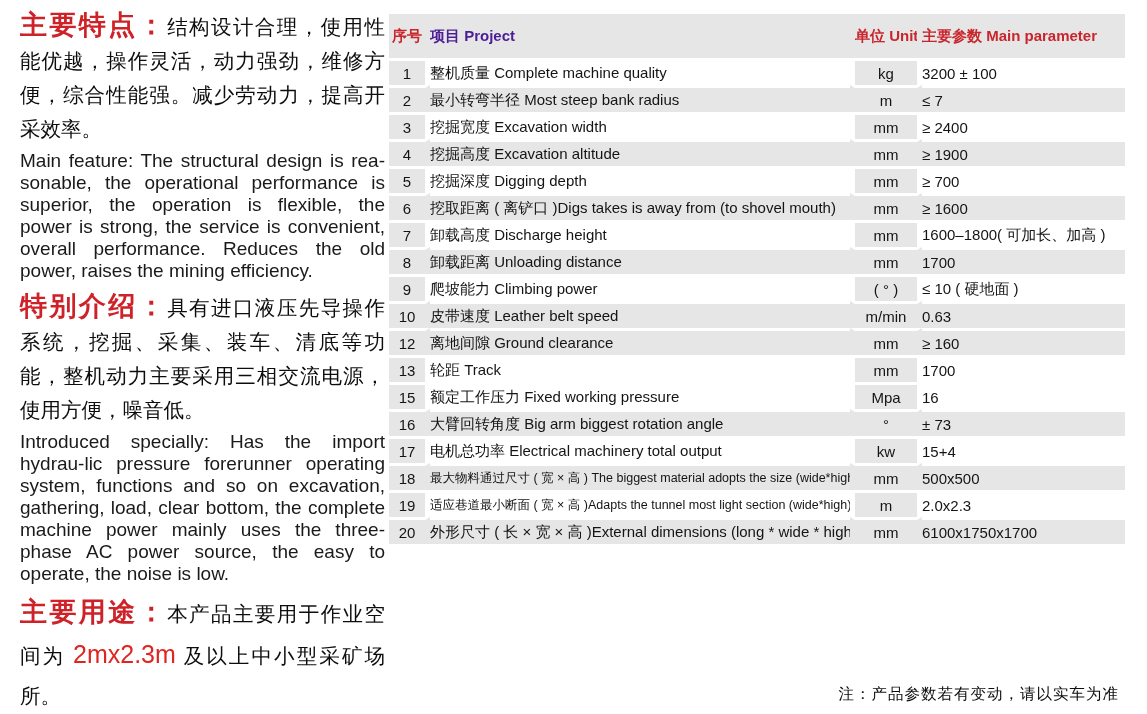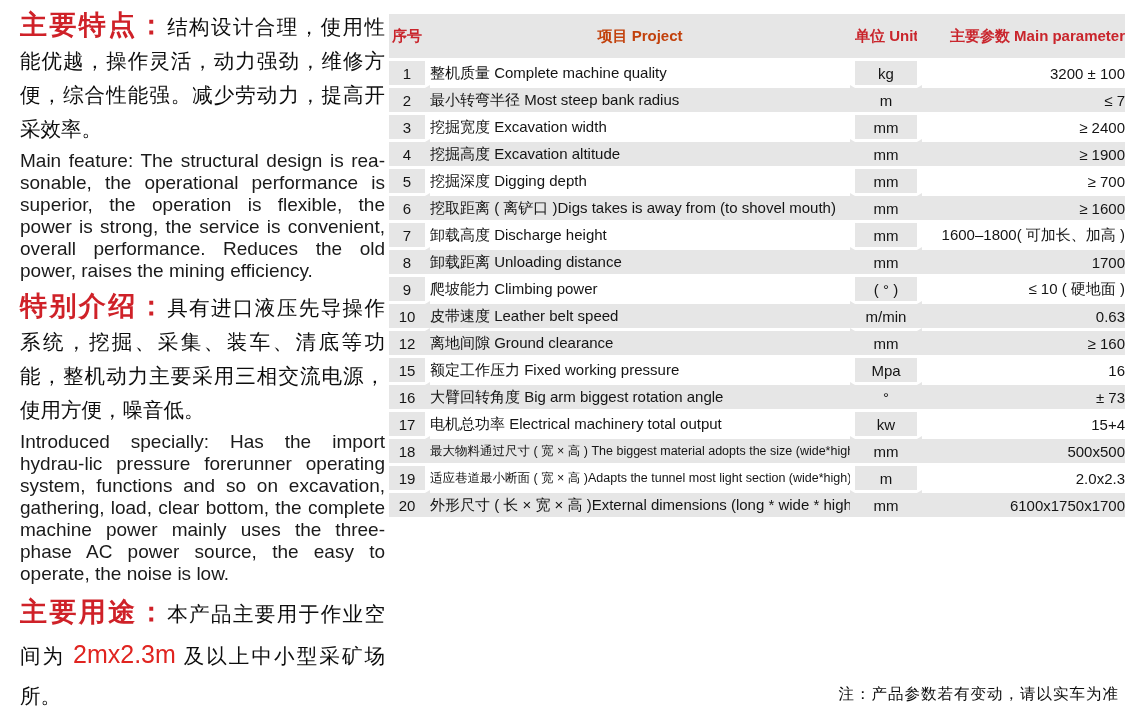--- a/index.html
+++ b/index.html
@@ -55,28 +55,28 @@
   .spec-table tbody td { border-top:3px solid #ffffff; }
   thead tr { background:#ffffff; }
   tr.odd  { background:#ffffff; }
   tr.even { background:#e6e6e6; }
   .c-no {
     width:41px; text-align:center;
     background:#e6e6e6;
     border-right:5px solid transparent;
   }
   .c-project { width:420px; text-align:left; padding-left:12px; }
-  th.c-project { color:#c2410c;text-align:center; }
+  th.c-project { color:#4c1d95; }
   .c-unit {
     width:72px; text-align:center;
     background:#e6e6e6;
     border-left:5px solid transparent;
     border-right:5px solid transparent;
   }
-  .c-param { text-align:right; }
+  .c-param { text-align:left; }
   tr.condensed .c-project { font-size:12.5px; }
 
   
   .footer-note {
     position:absolute; right:28px; top:684px;
     font-size:15.5px; color:#0d0d0d; letter-spacing:1px;
   }
 </style>
 </head>
 <body>
@@ -166,20 +166,26 @@
         <td class="c-unit">m/min</td>
         <td class="c-param">0.63</td>
       </tr>
       <tr class="even">
         <td class="c-no">12</td>
         <td class="c-project">离地间隙 Ground clearance</td>
         <td class="c-unit">mm</td>
         <td class="c-param">≥ 160</td>
       </tr>
       <tr class="odd">
+        <td class="c-no">13</td>
+        <td class="c-project">轮距 Track</td>
+        <td class="c-unit">mm</td>
+        <td class="c-param">1700</td>
+      </tr>
+      <tr class="odd">
         <td class="c-no">15</td>
         <td class="c-project">额定工作压力 Fixed working pressure</td>
         <td class="c-unit">Mpa</td>
         <td class="c-param">16</td>
       </tr>
       <tr class="even">
         <td class="c-no">16</td>
         <td class="c-project">大臂回转角度 Big arm biggest rotation angle</td>
         <td class="c-unit">°</td>
         <td class="c-param">± 73</td>

